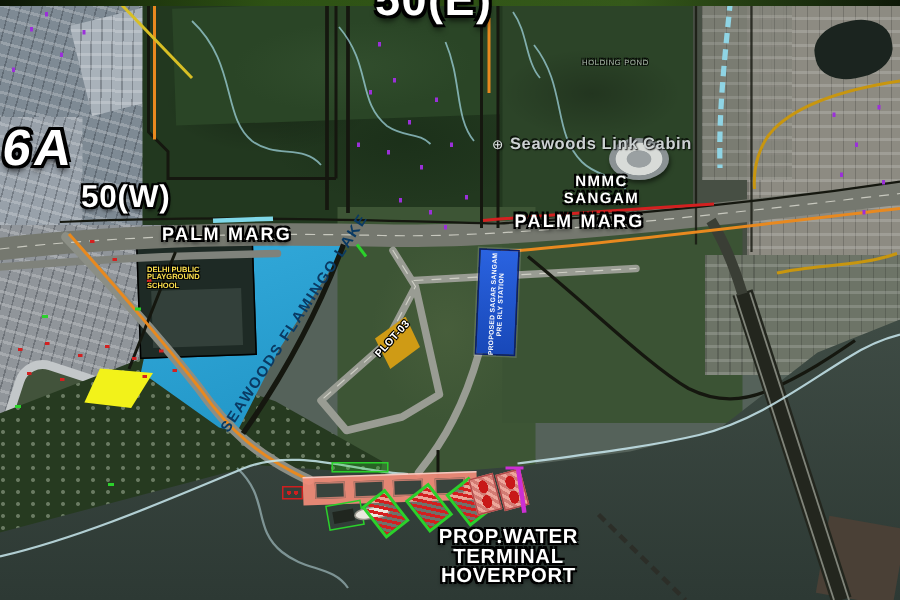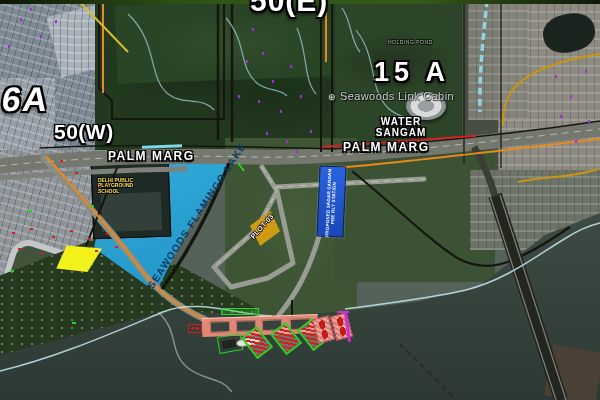--- a/index.html
+++ b/index.html
@@ -184,39 +184,43 @@
   <div style="left:0;top:0;width:4px;height:2px;background:transparent;
     box-shadow:10px 270px #2bd12b,72px 322px #2bd12b,28px 210px #2bd12b,90px 205px #2bd12b;"></div>
 
   <div style="left:0;top:0;width:600px;height:4px;background:linear-gradient(90deg,#0c1606,#2e5214 30%,#35591a 70%,#0e1808);"></div>
 
   <div class="lbl big" style="left:250px;top:-15px;font-size:30px;letter-spacing:1px;">50(E)</div>
   <div class="lbl big" style="left:2px;top:82px;font-size:34px;transform:skewX(-8deg);letter-spacing:2px;">6A</div>
   <div class="lbl" style="left:54px;top:121px;font-size:21px;letter-spacing:.5px;">50(W)</div>
   <div class="lbl" style="left:108px;top:150px;font-size:12px;letter-spacing:1.5px;">PALM MARG</div>
   <div class="lbl" style="left:343px;top:141px;font-size:12px;letter-spacing:1.5px;">PALM MARG</div>
-  <div class="lbl big" style="left:374px;top:58px;font-size:27px;letter-spacing:5px;">15 A</div>
 
   <div style="left:328px;top:86px;height:12px;">
     <span style="position:static;color:#e2e6e7;font-size:9px;text-shadow:1px 1px 1px #000;">⊕</span>
-    <span class="tiny" style="position:static;color:#ccd1d2;font-size:11px;font-weight:400;letter-spacing:.4px;
+    <span class="tiny" style="position:static;color:#ccd1d2;font-size:11px;font-weight:700;letter-spacing:.4px;
           text-shadow:-.7px -.7px 0 rgba(0,0,0,.7),.7px .7px 1px #000;">Seawoods Link Cabin</span>
   </div>
 
   <div class="lbl tiny" style="left:388px;top:40px;font-size:5px;color:rgba(195,205,195,.9);letter-spacing:.5px;font-weight:normal;">HOLDING POND</div>
 
   <div style="left:374px;top:117px;width:54px;text-align:center;">
-    <div class="lbl" style="position:static;font-size:10px;letter-spacing:1px;">WATER</div>
+    <div class="lbl" style="position:static;font-size:10px;letter-spacing:1px;">NMMC</div>
     <div class="lbl" style="position:static;font-size:10px;letter-spacing:1px;">SANGAM</div>
   </div>
 
   <div style="left:150px;top:282px;width:140px;transform:rotate(-57deg);transform-origin:0 50%;
        color:#0a3a63;font-size:10px;font-weight:bold;letter-spacing:1.2px;white-space:nowrap;">SEAWOODS FLAMINGO LAKE</div>
 
   <div style="left:98px;top:178px;width:46px;">
     <div class="lbl tiny" style="position:static;font-size:5px;color:#ffe14d;">DELHI PUBLIC</div>
     <div class="lbl tiny" style="position:static;font-size:5px;color:#ffe14d;">PLAYGROUND</div>
     <div class="lbl tiny" style="position:static;font-size:5px;color:#ffe14d;">SCHOOL</div>
   </div>
 
 
+  <div style="left:283px;top:351px;width:112px;text-align:center;">
+    <div class="lbl" style="position:static;font-size:13.5px;line-height:13px;letter-spacing:.5px;">PROP.WATER</div>
+    <div class="lbl" style="position:static;font-size:13.5px;line-height:13px;letter-spacing:.5px;">TERMINAL</div>
+    <div class="lbl" style="position:static;font-size:13.5px;line-height:13px;letter-spacing:.5px;">HOVERPORT</div>
+  </div>
 
 </div>
 
 </body></html>

